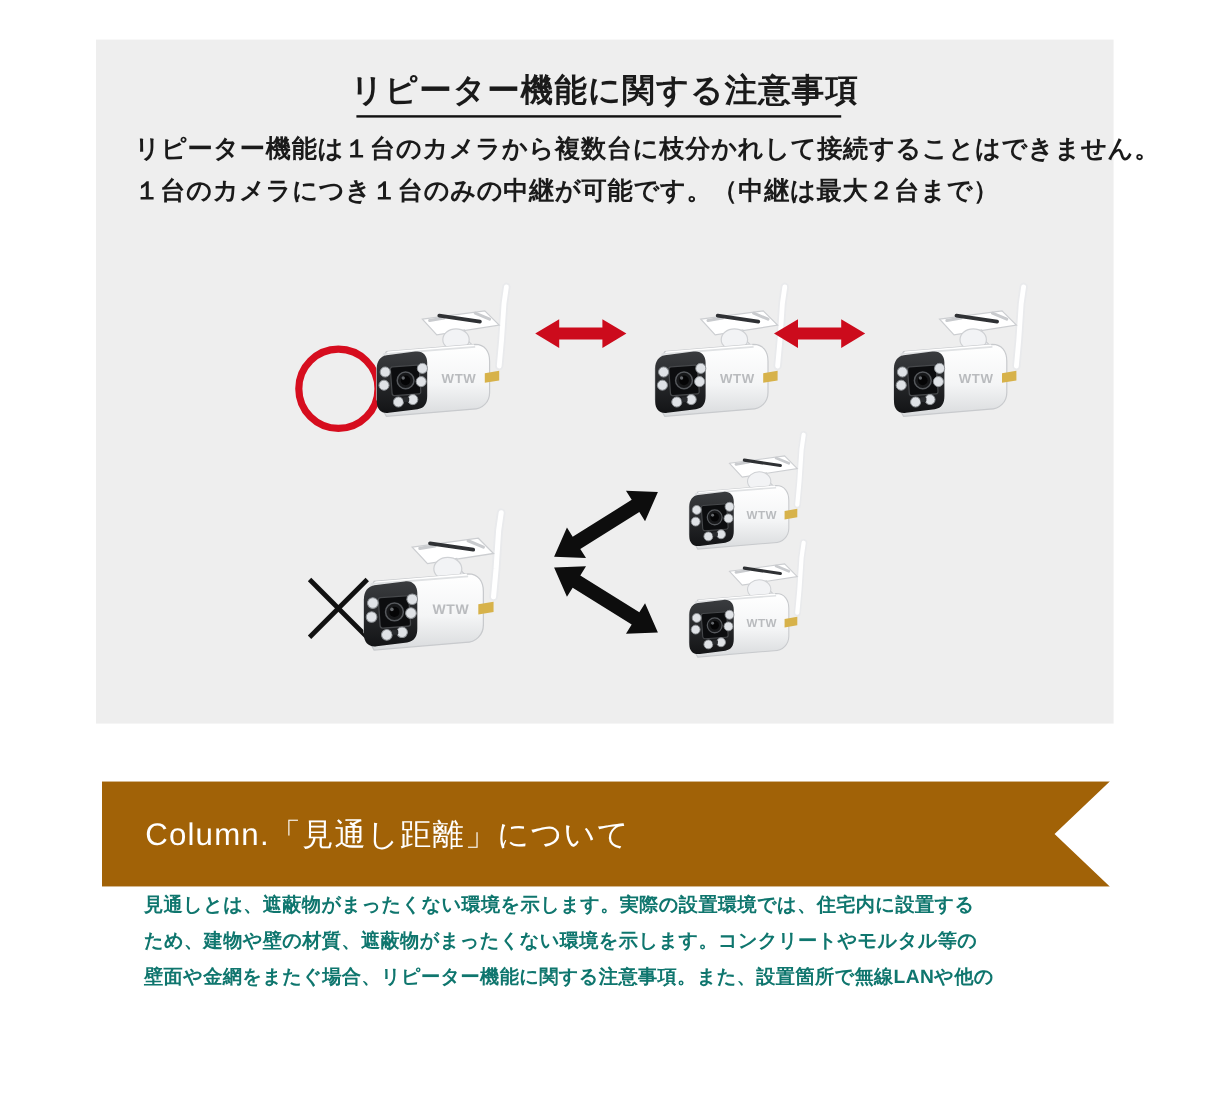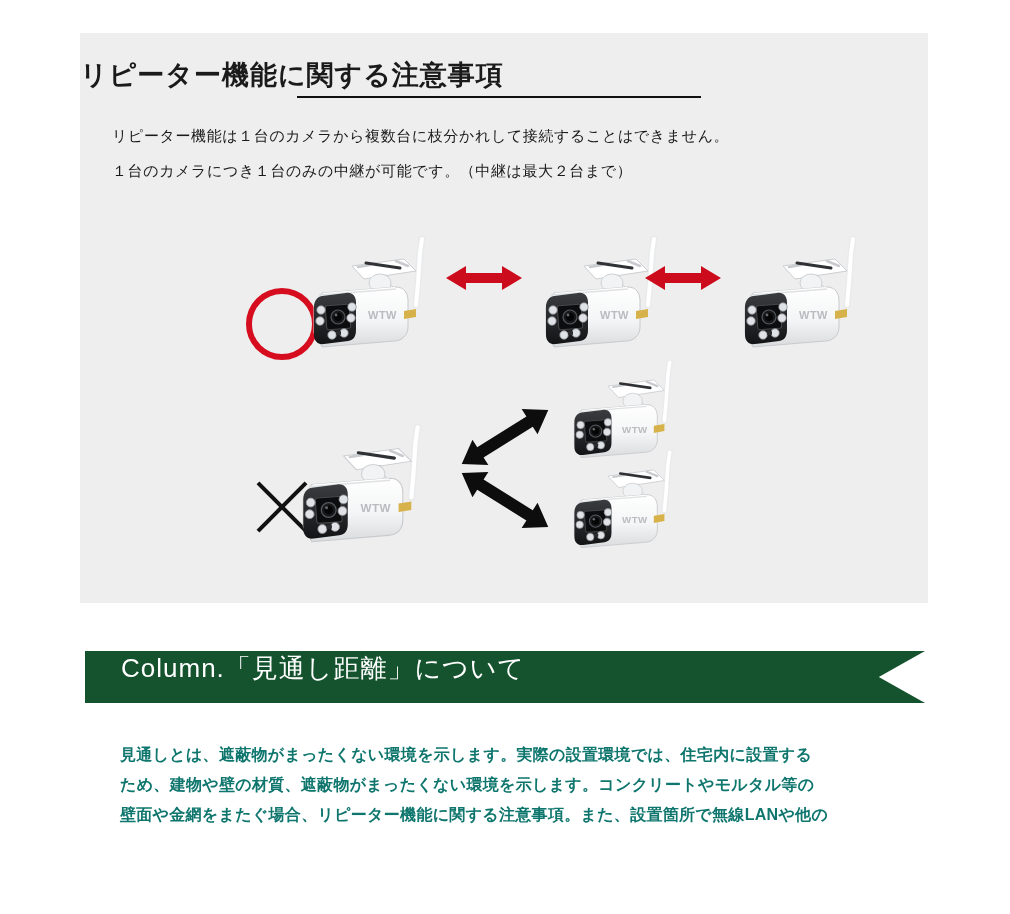--- a/index.html
+++ b/index.html
@@ -17,41 +17,41 @@
     position: absolute;
     left: 80px; top: 33px;
     width: 848px; height: 570px;
     background: #eeeeee;
   }
 
   .panel-title {
     position: absolute;
     left: 0; top: 24px;
     width: 848px;
-    text-align: left;
+    text-align: center;
     font-size: 27px;
     font-weight: bold;
     color: #1a1a1a;
     letter-spacing: 1px;
     white-space: nowrap;
   }
   .title-rule {
     position: absolute;
     left: 217px; top: 63px;
     width: 404px; height: 2px;
     background: #111111;
   }
 
   .panel-lead {
     position: absolute;
-    left: 32px; top: 85px;
+    left: 32px; top: 74px;
     width: 800px;
     color: #1a1a1a;
-    font-size: 15px;
-    font-weight: normal;
+    font-size: 21px;
+    font-weight: bold;
     line-height: 35px;
     letter-spacing: 0.6px;
   }
   .panel-lead .ln { display: block; white-space: nowrap; }
 
   
   .mark-ok {
     position: absolute;
     left: 166px; top: 255px;
     width: 72px; height: 72px;
@@ -79,24 +79,25 @@
   .cam svg { display: block; }
 
   
   .arrow { position: absolute; }
   .arrow svg { display: block; overflow: visible; }
 
   
   .ribbon {
     position: absolute;
     left: 85px; top: 651px;
-    width: 840px; height: 52px;
-    background: #14532d;
+    width: 840px; height: 88px;
+    background: #a16207;
     clip-path: polygon(0 0, 100% 0, 94.5% 50%, 100% 100%, 0 100%);
     display: flex;
+    align-items: center;
   }
   .ribbon-label {
     color: #ffffff;
     font-size: 26px;
     font-weight: 400;
     letter-spacing: 1px;
     padding-left: 36px;
     white-space: nowrap;
   }
 

